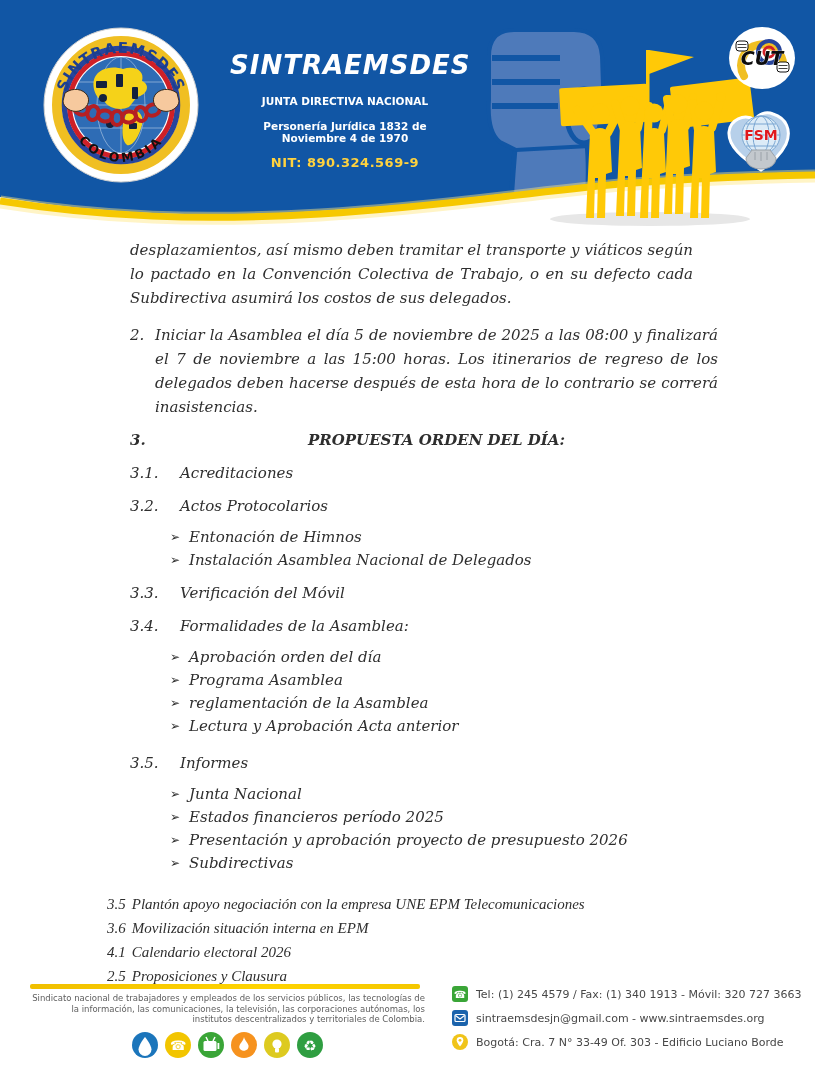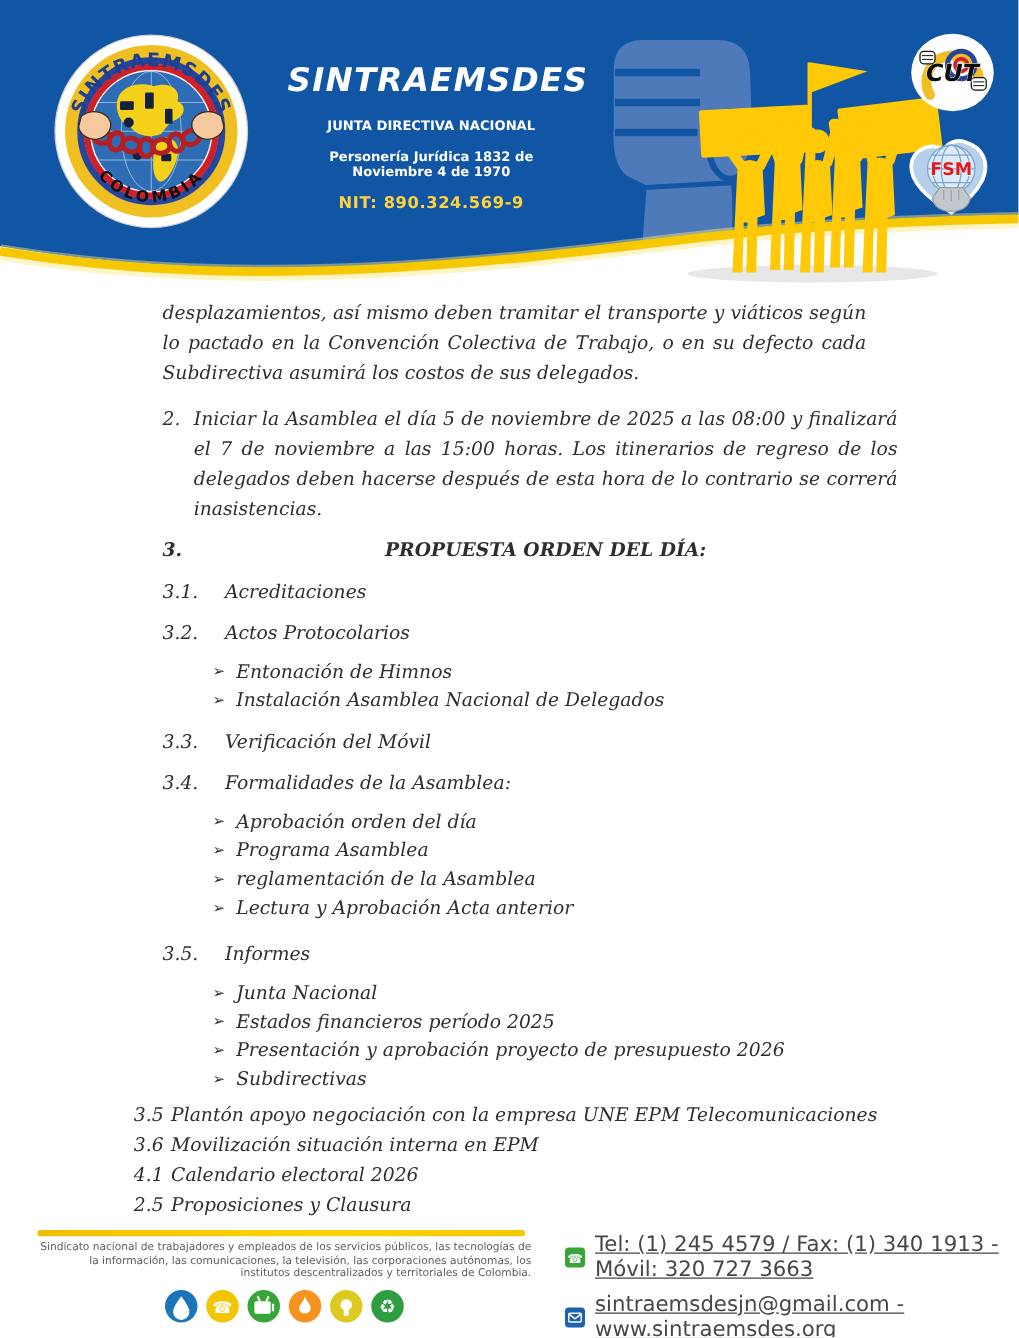--- a/index.html
+++ b/index.html
@@ -29,39 +29,39 @@
   .num{flex:0 0 25px;line-height:24px;}
   .heading{margin-top:9px;font-weight:bold;}
   .heading .para{text-align:center;}
   .agenda-row{display:flex;margin-top:10px;line-height:23px;}
   .agenda-num{flex:0 0 50px;}
   .bullet-group{margin-top:8px;}
   .bullet-row{display:flex;margin-left:40px;line-height:23px;}
   .bullet-arrow{flex:0 0 19px;font-style:normal;font-size:12px;
                 font-family:"DejaVu Sans",sans-serif;color:#2e2e2e;}
   .mt-lg{margin-top:14px;}
-  .extra{margin-left:-23px;margin-top:5px;}
+  .extra{margin-left:-23px;margin-top:17px;font-family:Liberation Serif, serif;}
   .extra-line{line-height:24px;}
   .extra-num{margin-right:6px;}
 
   
   .ftr{position:absolute;top:982px;left:0;width:815px;height:88px;
        font-family:"DejaVu Sans",sans-serif;}
   .ftr-left{position:absolute;left:30px;top:2px;width:395px;text-align:right;}
   .ftr-bar{height:5px;width:390px;background:linear-gradient(90deg,#f0bf00,#ffd400 60%,#f4c700);
            border-radius:2px;}
   .ftr-desc{margin-top:4px;font-size:8.5px;line-height:10.5px;color:#5e5e5e;}
   .svc-row{margin-top:7px;display:flex;justify-content:center;gap:7px;}
   .svc{width:26px;height:26px;border-radius:50%;display:inline-flex;
        align-items:center;justify-content:center;}
   .ftr-right{position:absolute;left:452px;top:4px;}
   .c-row{display:flex;align-items:center;gap:8px;margin-bottom:8px;}
   .c-ic{width:16px;height:16px;border-radius:3px;display:inline-flex;
         align-items:center;justify-content:center;flex:0 0 16px;}
-  .c-txt{font-size:17px;color:#474747;text-decoration:underline;}
+  .c-txt{font-size:11px;color:#474747;}
 </style>
 </head>
 <body>
 
 <div class="page">
 
   <div class="hdr">
     <svg class="art" width="815" height="235" viewBox="0 0 815 235">
       <defs>
         <clipPath id="waveclip">

